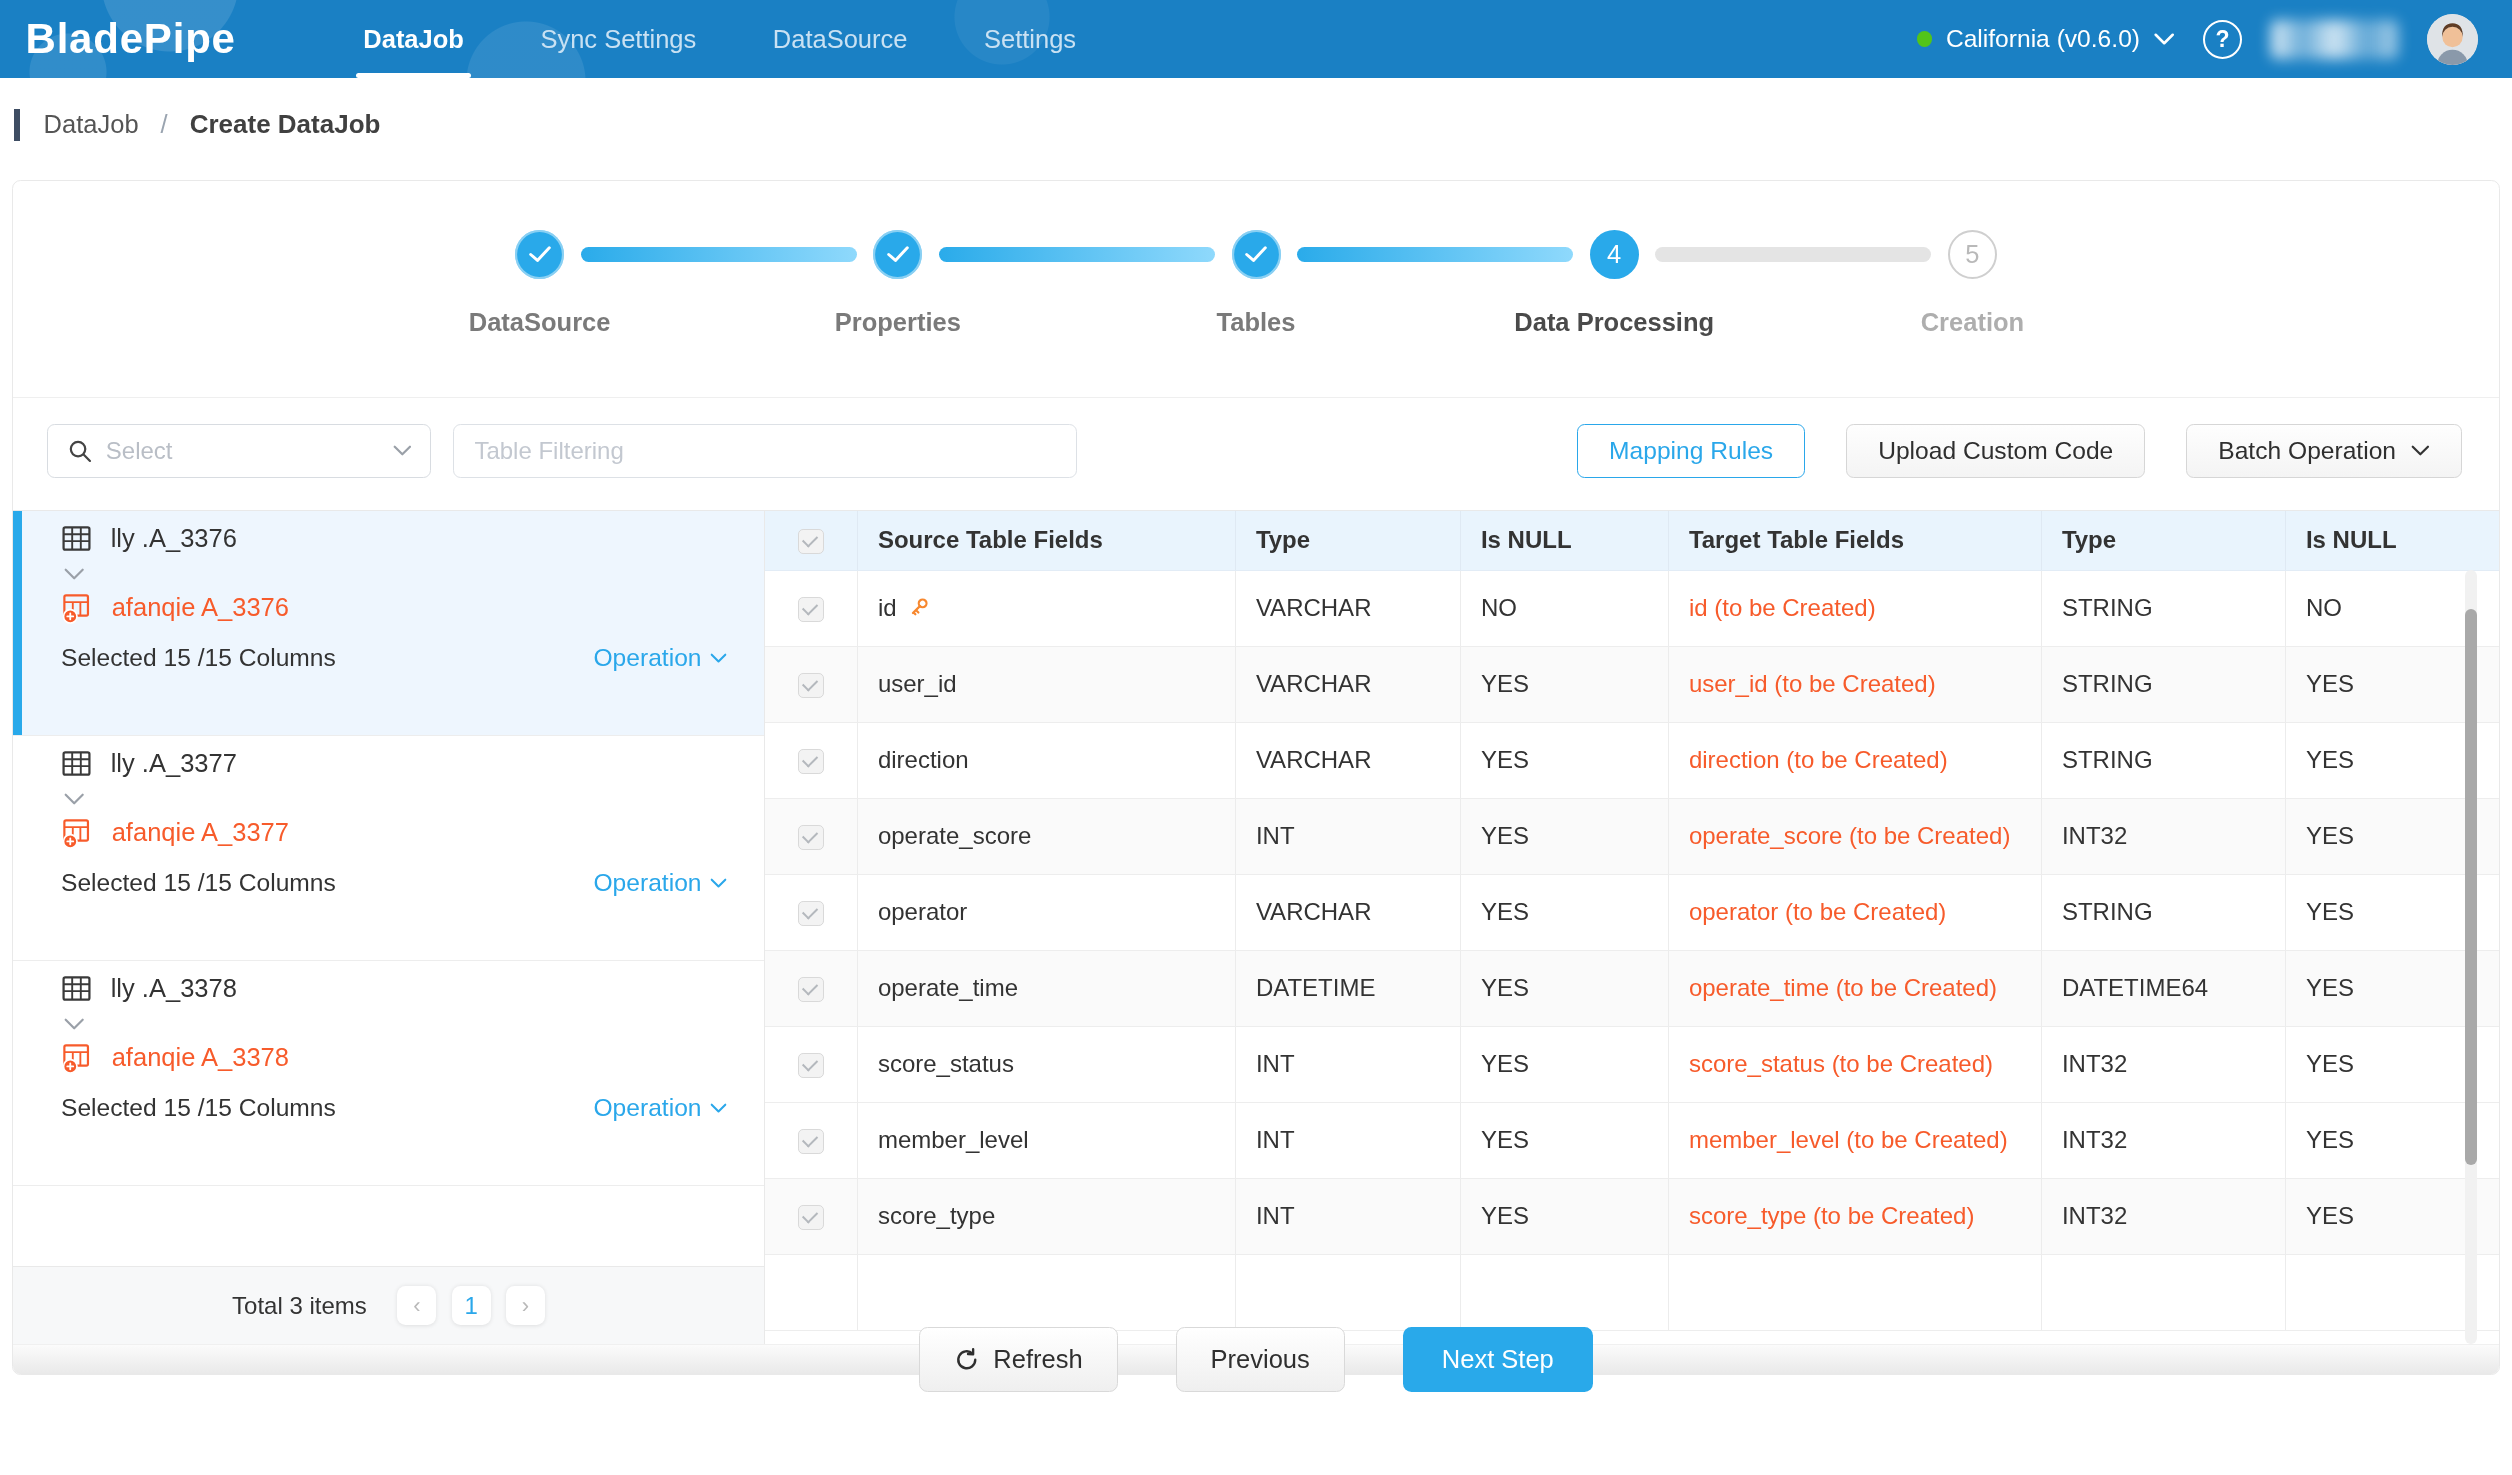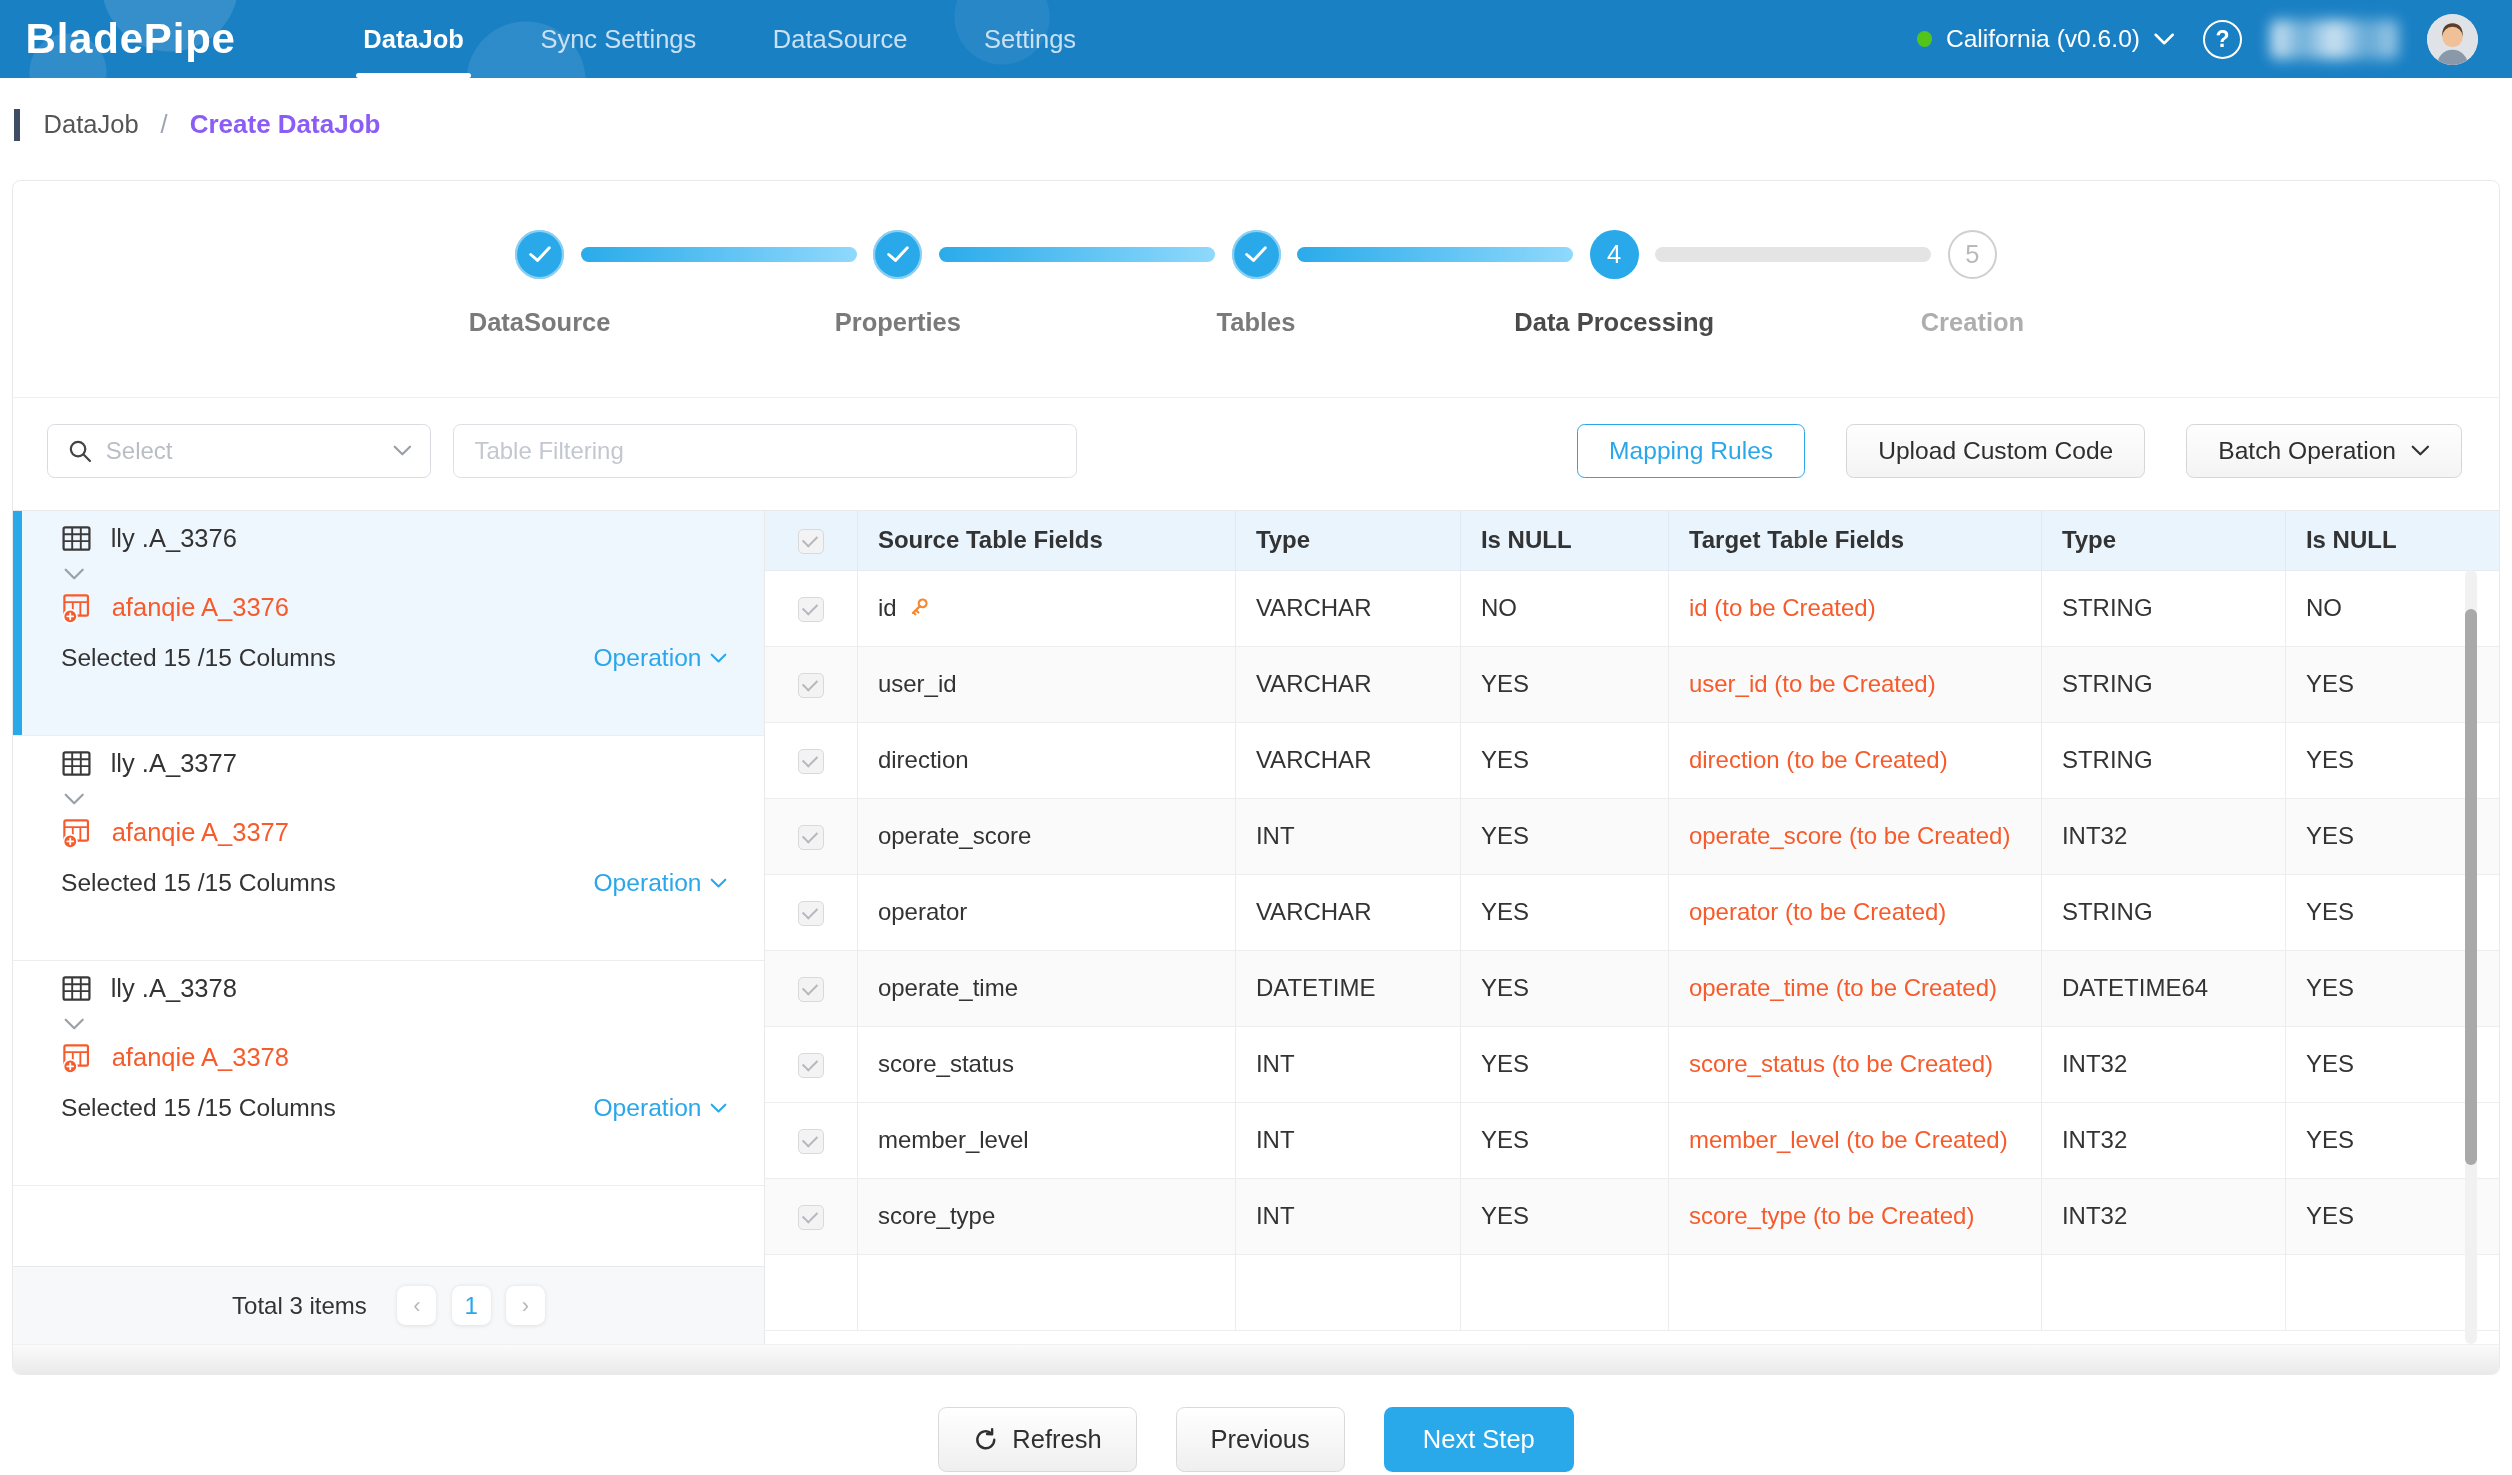--- a/index.html
+++ b/index.html
@@ -25,21 +25,21 @@
   .help-circle { width:39px; height:39px; border:2.5px solid #fff; border-radius:50%; color:#fff; font-size:23px; font-weight:700; display:flex; align-items:center; justify-content:center; }
   .user-blur { width:127px; height:39px; border-radius:6.8px; filter:blur(6.8px);
     background:linear-gradient(90deg, rgba(255,255,255,.85), rgba(255,255,255,.35) 25%, rgba(255,255,255,.8) 50%, rgba(255,255,255,.3) 75%, rgba(255,255,255,.6)); }
   .avatar { width:51px; height:51px; border-radius:50%; overflow:hidden; background:#dfe3e7; }
 
   
   .breadcrumb { height:93px; display:flex; align-items:center; padding-left:13.6px; background:#fff; }
   .crumb-bar { width:6px; height:32px; background:#3e4d63; margin-right:24px; }
   .crumb-parent { font-size:25.5px; color:#555; cursor:pointer; }
   .crumb-sep { font-size:25.5px; color:#9aa4b0; margin:0 22px; }
-  .crumb-current { font-size:26px; color:#8b5cf6; font-weight:700; }
+  .crumb-current { font-size:26px; color:#404040; font-weight:700; }
 
   
   .panel { position:absolute; left:12px; top:180px; width:2488px; height:1195px; border:0.8px solid #e9e9e9; border-radius:8.5px; overflow:hidden; background:#fff; }
 
   
   .stepper-section { height:217px; border-bottom:0.8px solid #efefef; padding-top:49px; }
   .stepper { display:flex; width:1791px; margin:0 auto; }
   .step { flex:1; position:relative; display:flex; flex-direction:column; align-items:center; }
   .step::before { content:''; position:absolute; height:15.3px; top:17px; left:calc(-50% + 41px); right:calc(50% + 41px); border-radius:8.5px; background:linear-gradient(90deg,#2aabea 0%,#8fd9fc 100%); }
   .step:first-child::before { display:none; }
@@ -98,21 +98,21 @@
   .grid td.target { color:#f75b2b; word-break:break-all; line-height:1.35; }
   .grid th:last-child, .grid td:last-child { border-right:none; }
   .cbx { display:inline-block; width:25.5px; height:25.5px; border-radius:5.1px; background:#f3f3f3; border:1.7px solid #d9d9d9; position:relative; vertical-align:middle; cursor:pointer; }
   .cbx::after { content:''; position:absolute; left:4.2px; top:5.1px; width:12px; height:6.8px; border-left:2.5px solid #b4b8bd; border-bottom:2.5px solid #b4b8bd; transform:rotate(-45deg); }
   .keyicon { display:inline-block; vertical-align:-3.4px; margin-left:10.2px; }
   .vtrack { position:absolute; right:22px; top:59px; bottom:0; width:12px; background:#f1f1f1; border-radius:6px; }
   .vthumb { position:absolute; right:22px; top:98px; height:556px; width:12px; background:#a9a9a9; border-radius:6px; cursor:grab; }
   .bottom-strip { position:absolute; left:0; right:0; bottom:0; height:30px; background:linear-gradient(180deg,#fbfbfb,#e9e9e9); border-top:0.8px solid #f0f0f0; }
 
   
-  .actions { position:absolute; left:0; right:0; top:1407px; display:flex; justify-content:center; align-items:center; gap:39px; }
+  .actions { position:absolute; left:0; right:0; top:1327px; display:flex; justify-content:center; align-items:center; gap:58px; }
   .act-btn { height:65px; border-radius:8.5px; display:flex; align-items:center; justify-content:center; font-size:25.5px; cursor:pointer; }
   .act-plain { border:1.7px solid #d9d9d9; background:linear-gradient(180deg,#ffffff,#efefef); color:#2f2f2f; padding:0 34px; gap:13.6px; }
   .act-primary { background:#29a9ea; color:#fff; padding:4px 39px; border:none; }
 
   .icon-svg { display:block; }
 </style>
 </head>
 <body>
 
 <div class="navbar">

